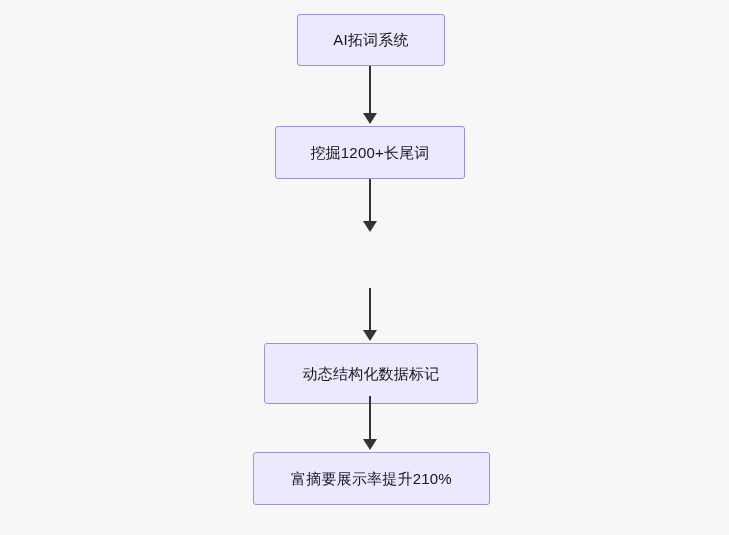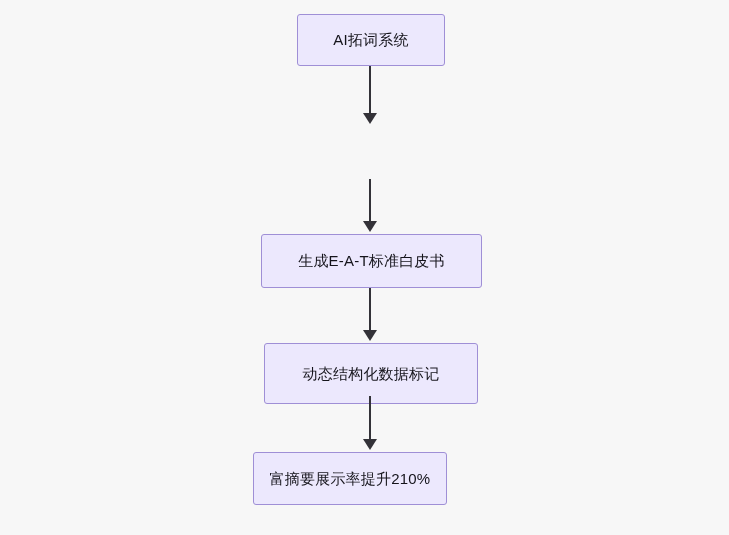--- a/index.html
+++ b/index.html
@@ -31,21 +31,21 @@
     align-items: center;
     justify-content: center;
     text-align: center;
     white-space: nowrap;
     letter-spacing: 0.2px;
   }
   .n0 { left: 297px; top: 14px;  width: 148px; height: 52px; }
   .n1 { left: 275px; top: 126px; width: 190px; height: 53px; }
   .n2 { left: 261px; top: 234px; width: 221px; height: 54px; }
   .n3 { left: 264px; top: 343px; width: 214px; height: 61px; }
-  .n4 { left: 253px; top: 452px; width: 194px; height: 53px; }
+  .n4 { left: 253px; top: 452px; width: 237px; height: 53px; }
 
   .edge {
     position: absolute;
     left: 369px;
     width: 2px;
     background: #333238;
   }
   .e0 { top: 66px;  height: 48px; }
   .e1 { top: 179px; height: 43px; }
   .e2 { top: 288px; height: 43px; }
@@ -70,27 +70,27 @@
 
 <div class="flow-canvas">
 
   <div class="node n0">
     <span>AI拓词系统</span>
   </div>
 
   <div class="edge e0"></div>
   <div class="arrow a0"></div>
 
+  <div class="node n1">
+    <span>挖掘1200+长尾词</span>
+  </div>
 
   <div class="edge e1"></div>
   <div class="arrow a1"></div>
 
-  <div class="node n2">
-    <span>生成E-A-T标准白皮书</span>
-  </div>
 
   <div class="edge e2"></div>
   <div class="arrow a2"></div>
 
   <div class="node n3">
     <span>动态结构化数据标记</span>
   </div>
 
   <div class="edge e3"></div>
   <div class="arrow a3"></div>

